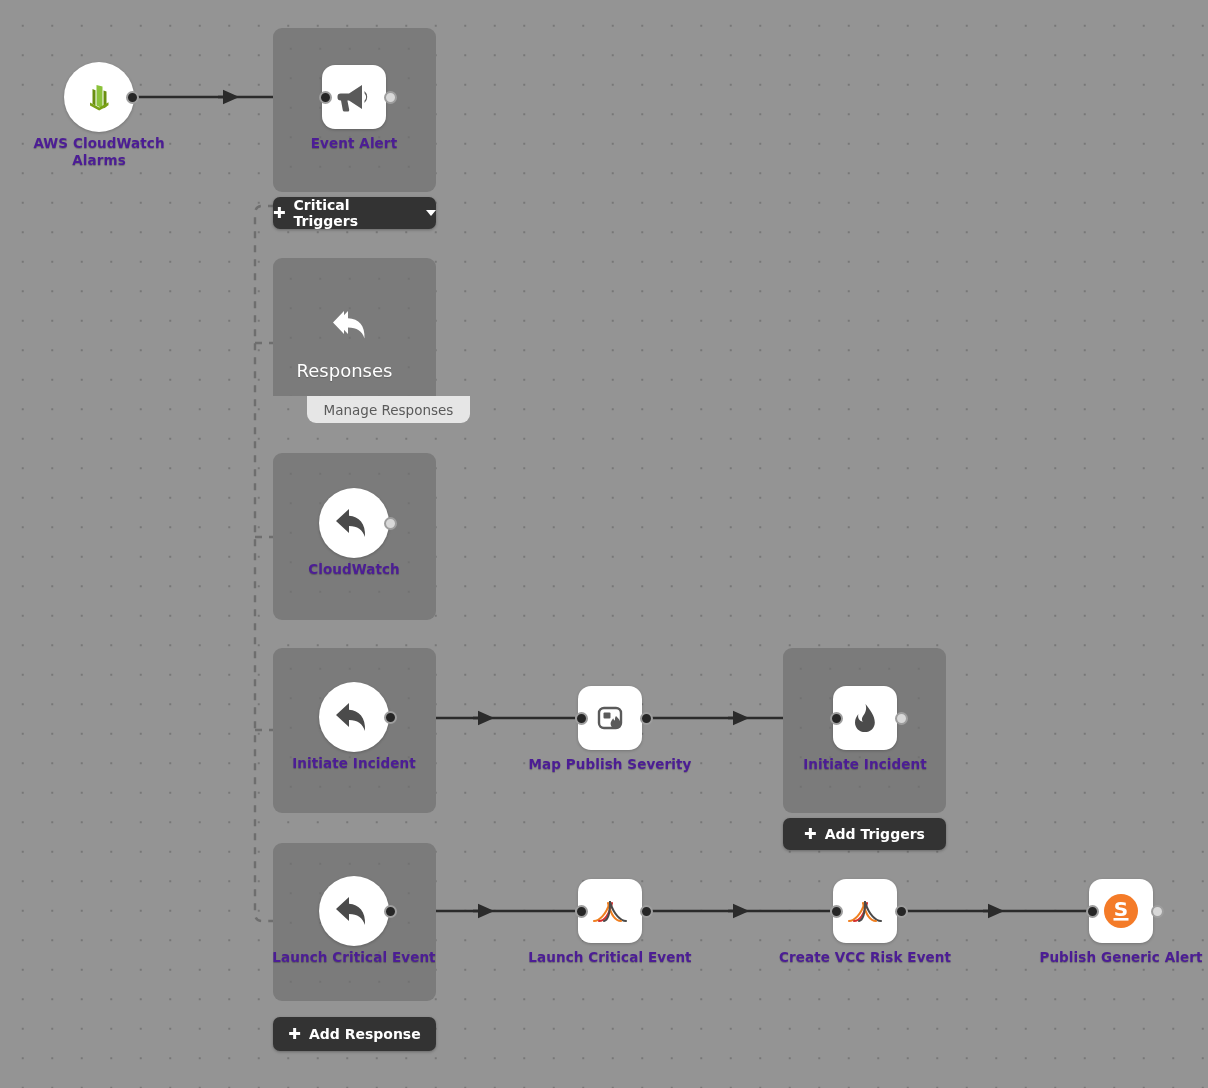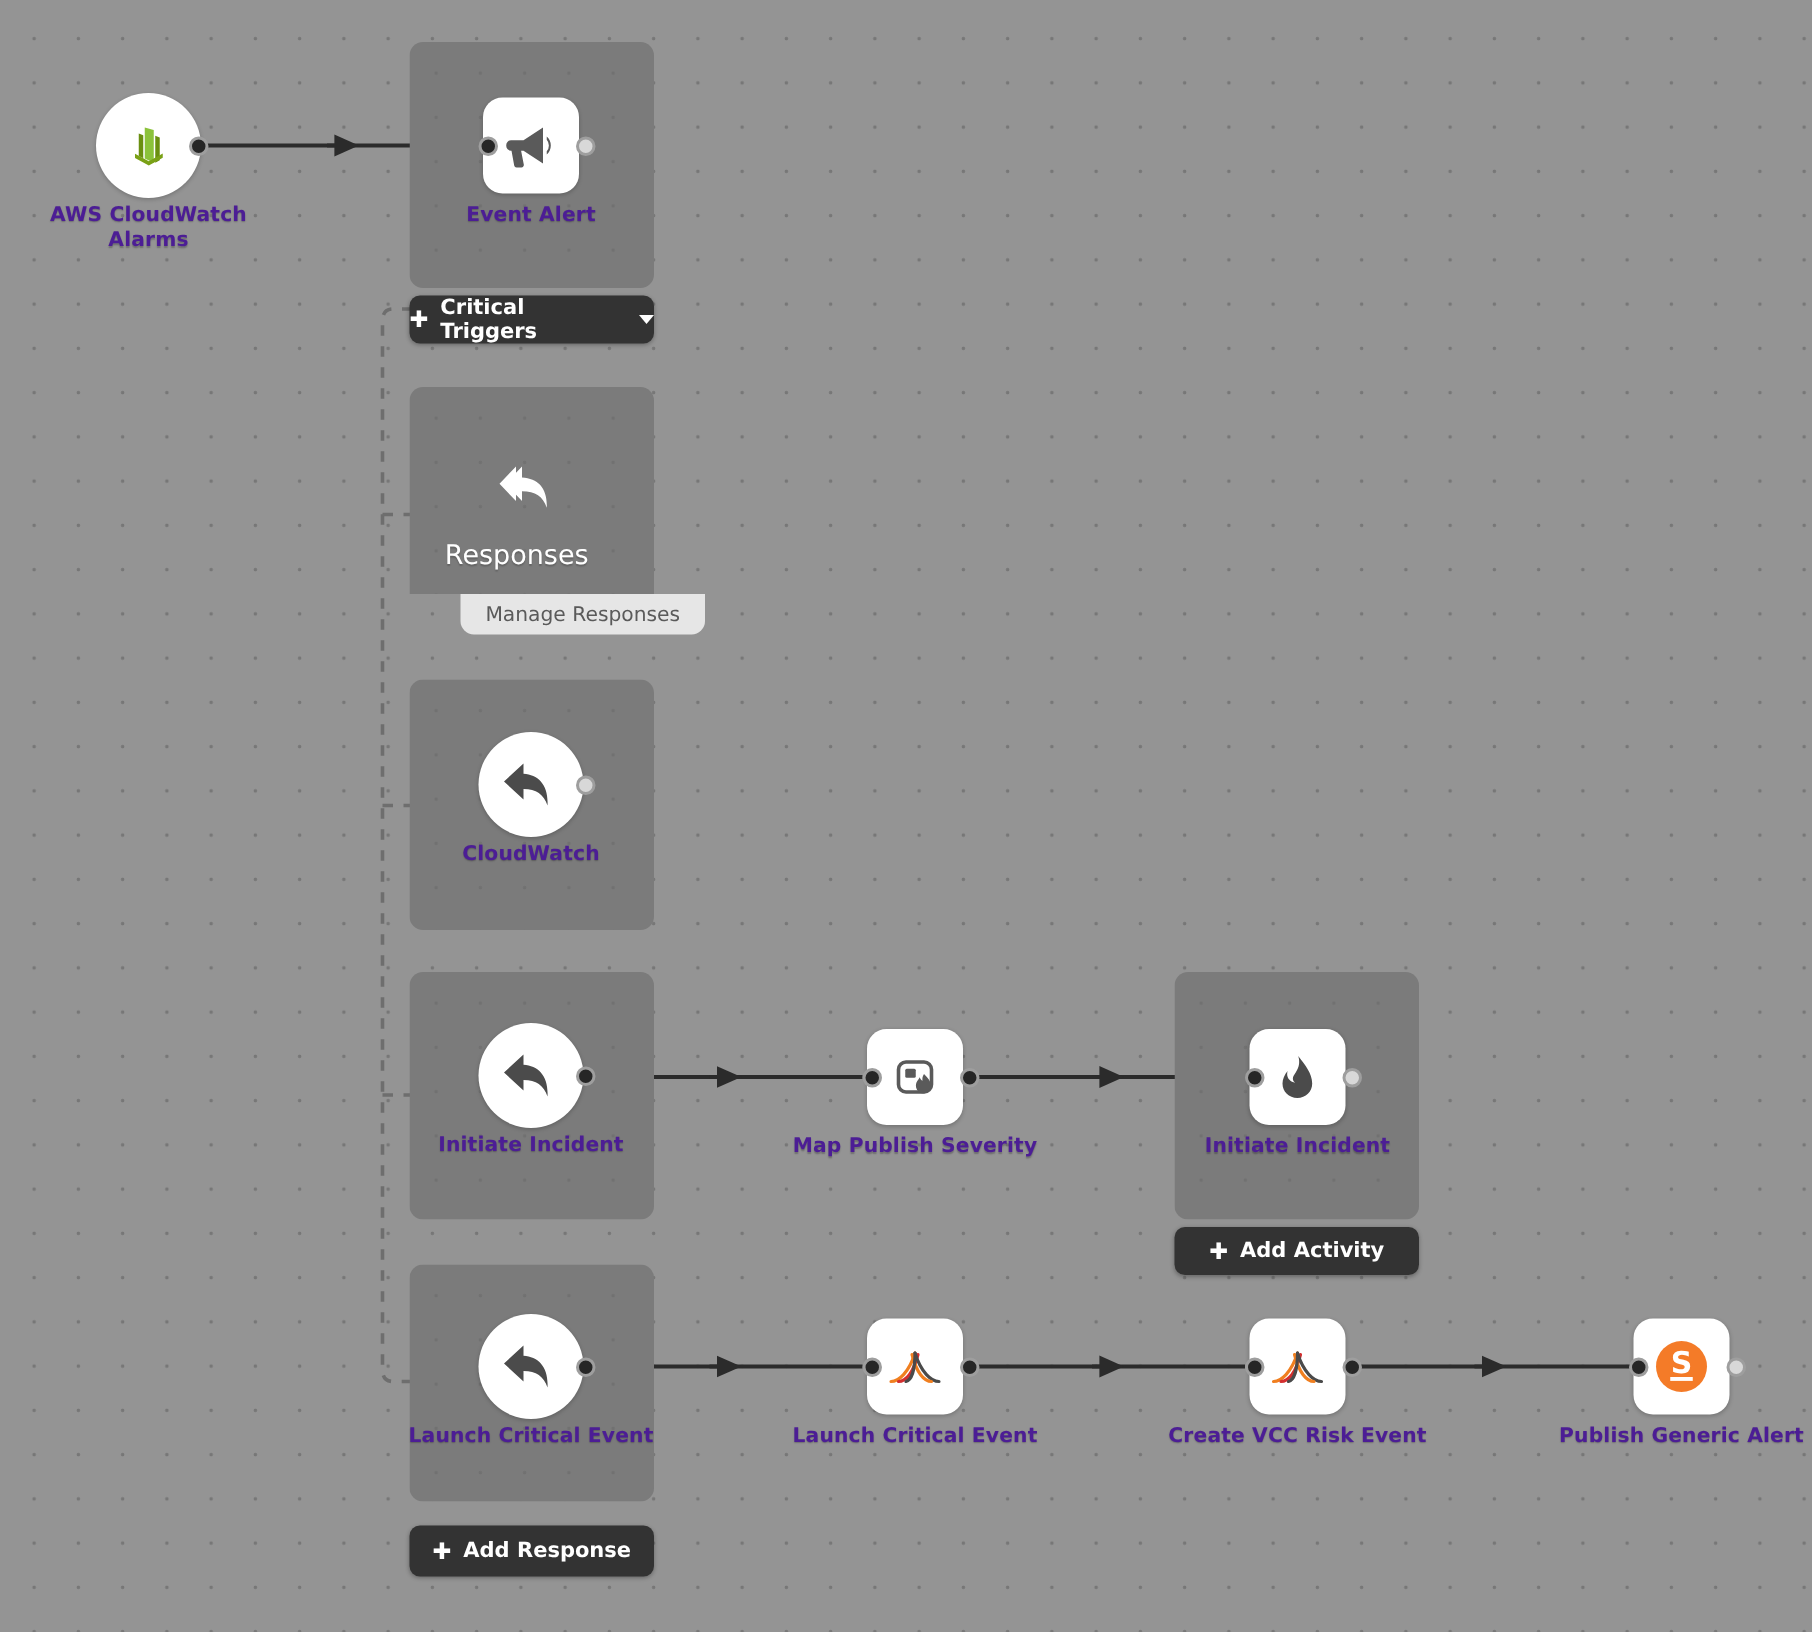--- a/index.html
+++ b/index.html
@@ -286,20 +286,20 @@
 
 <div class="layer">
   <div class="btn" style="left:273px;top:197px;width:163px;">
     <span class="plus">✚</span>
     <span>Critical Triggers</span>
     <span class="chev"></span>
   </div>
 
   <div class="btn" style="left:783px;top:818px;width:163px;">
     <span class="plus">✚</span>
-    <span>Add Activity</span>
+    <span>Add Triggers</span>
   </div>
 
   <div class="btn" style="left:273px;top:1017px;width:163px;height:34px;">
     <span class="plus">✚</span>
     <span>Add Response</span>
   </div>
 </div>
 
 </body></html>

